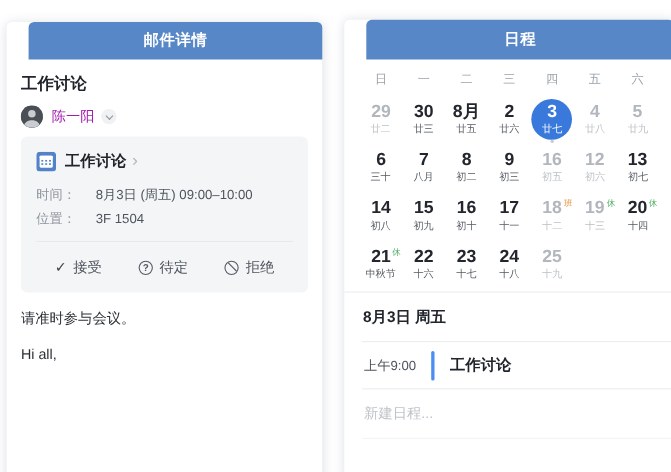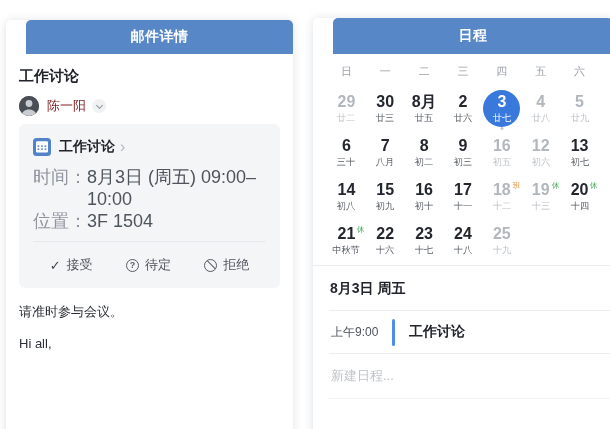--- a/index.html
+++ b/index.html
@@ -33,40 +33,40 @@
   
   .email-panel { left: 6px; top: 20px; width: 287px; height: 420px; }
   .email-panel .panel-header { height: 34px; }
   .subject { margin: 13px 13px 0; font-size: 15px; font-weight: bold; color: #21252b; }
   .sender-row { display: flex; align-items: center; margin: 10px 13px 8px; }
   .avatar {
     width: 20px; height: 20px; border-radius: 50%;
     background: #585d66; overflow: hidden; position: relative; flex-shrink: 0;
   }
   .avatar svg { display: block; }
-  .sender-name { font-size: 13px; color: #7f1d1d; margin: 0 6px 0 8px; }
+  .sender-name { font-size: 13px; color: #a21caf; margin: 0 6px 0 8px; }
   .chevron-circle {
     width: 14px; height: 14px; border-radius: 50%;
     background: #f0f1f3; display: flex; align-items: center; justify-content: center;
     cursor: pointer;
   }
   .chev-down {
     width: 5px; height: 5px; margin-top: -2px;
     border-right: 1.4px solid #8f959e; border-bottom: 1.4px solid #8f959e;
     transform: rotate(45deg);
   }
   .meeting-card {
     margin: 5px 13px 0; background: #f4f5f7; border-radius: 6px;
     padding: 12px 14px 0;
   }
   .card-title-row { display: flex; align-items: center; padding: 2px 0 10px; cursor: pointer; }
   .cal-icon { width: 18px; height: 18px; margin-right: 8px; flex-shrink: 0; }
   .card-title { font-size: 14px; font-weight: bold; color: #21252b; }
   .card-chevron { color: #b4b8be; font-size: 16px; margin-left: 5px; line-height: 1; }
-  .info-row { display: flex; font-size: 18px; line-height: 22px; }
+  .info-row { display: flex; font-size: 12px; line-height: 22px; }
   .info-label { color: #8f959e; width: 54px; flex-shrink: 0; }
   .info-value { color: #4e545d; }
   .card-divider { border-top: 1px solid #e7e9ec; margin-top: 9px; }
   .actions { display: flex; justify-content: space-around; align-items: center; height: 46px; }
   .action-btn { display: flex; align-items: center; gap: 6px; font-size: 13px; color: #4e545d; cursor: pointer; }
   .check-icon { color: #41464d; font-size: 13px; font-weight: bold; }
   .q-icon {
     width: 13px; height: 13px; border: 1.2px solid #565b63; border-radius: 50%;
     display: flex; align-items: center; justify-content: center;
     font-size: 9px; color: #565b63; font-weight: bold;

